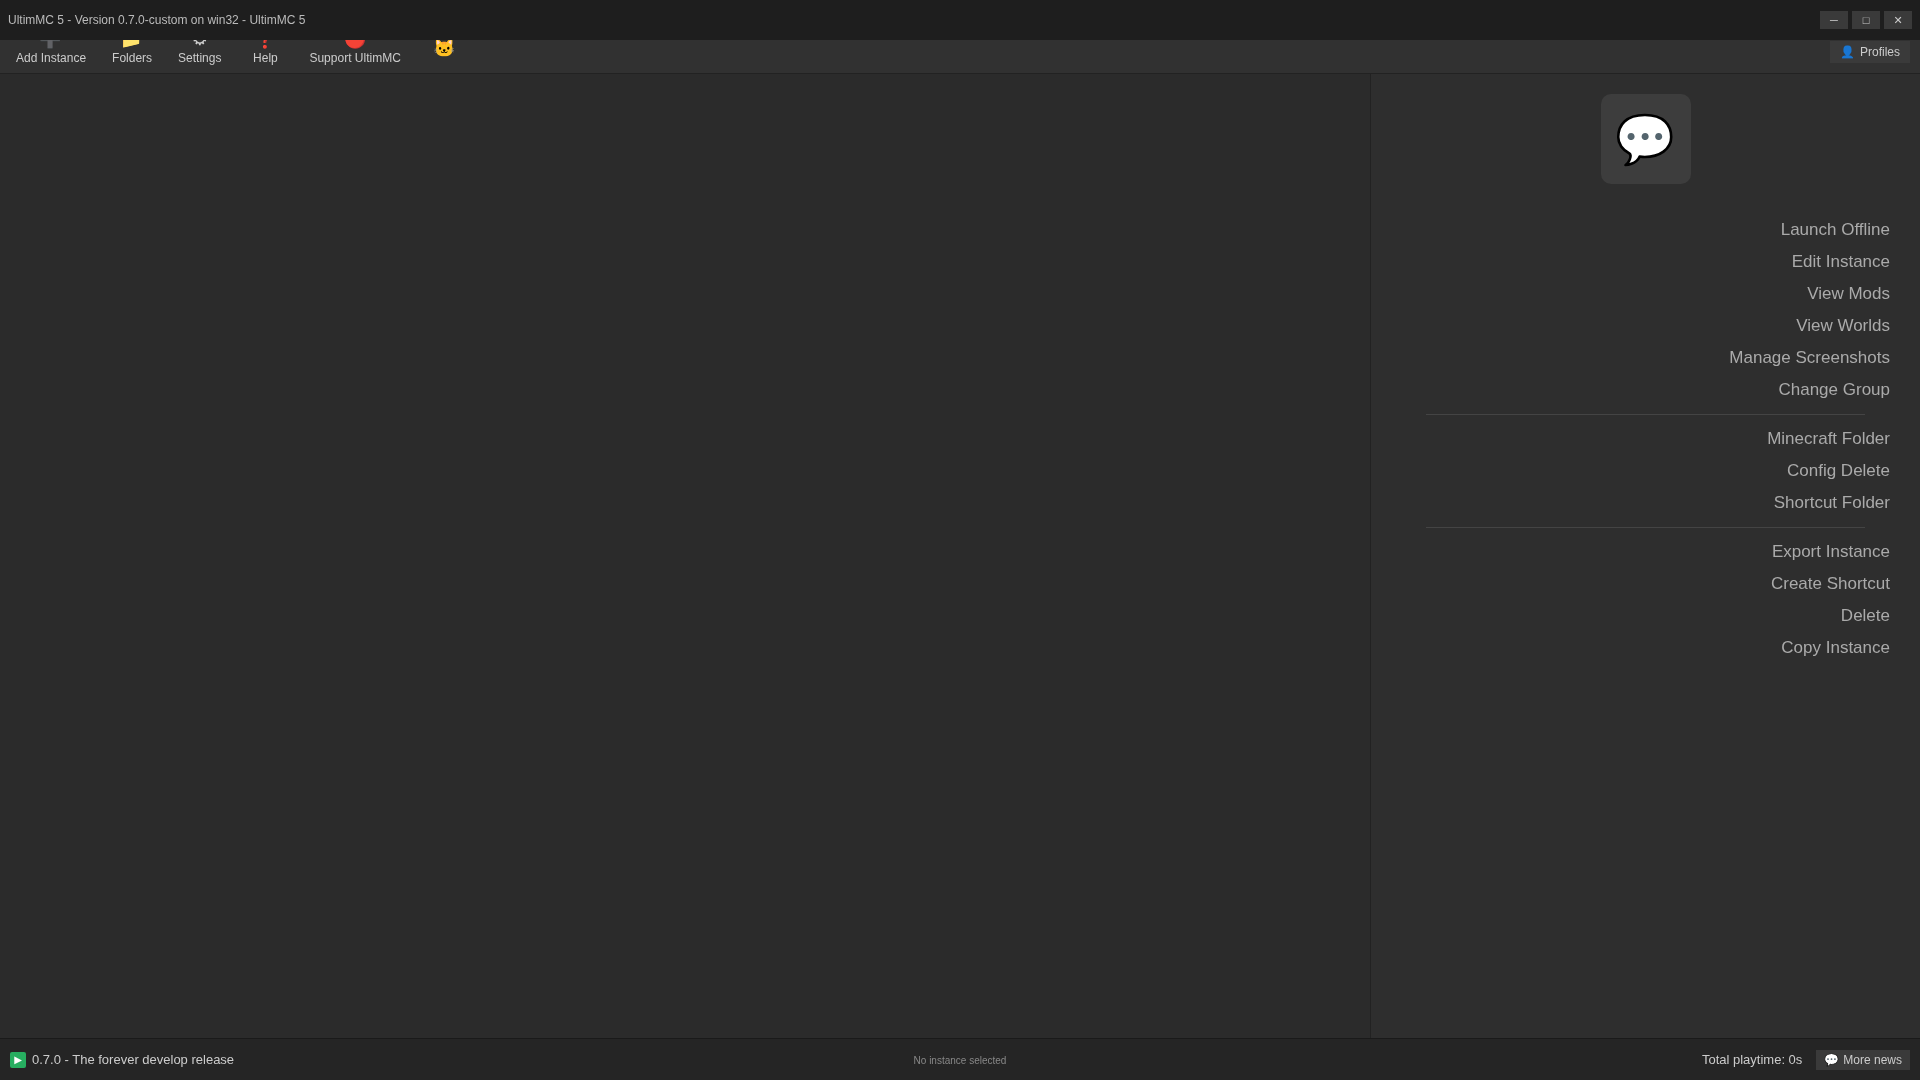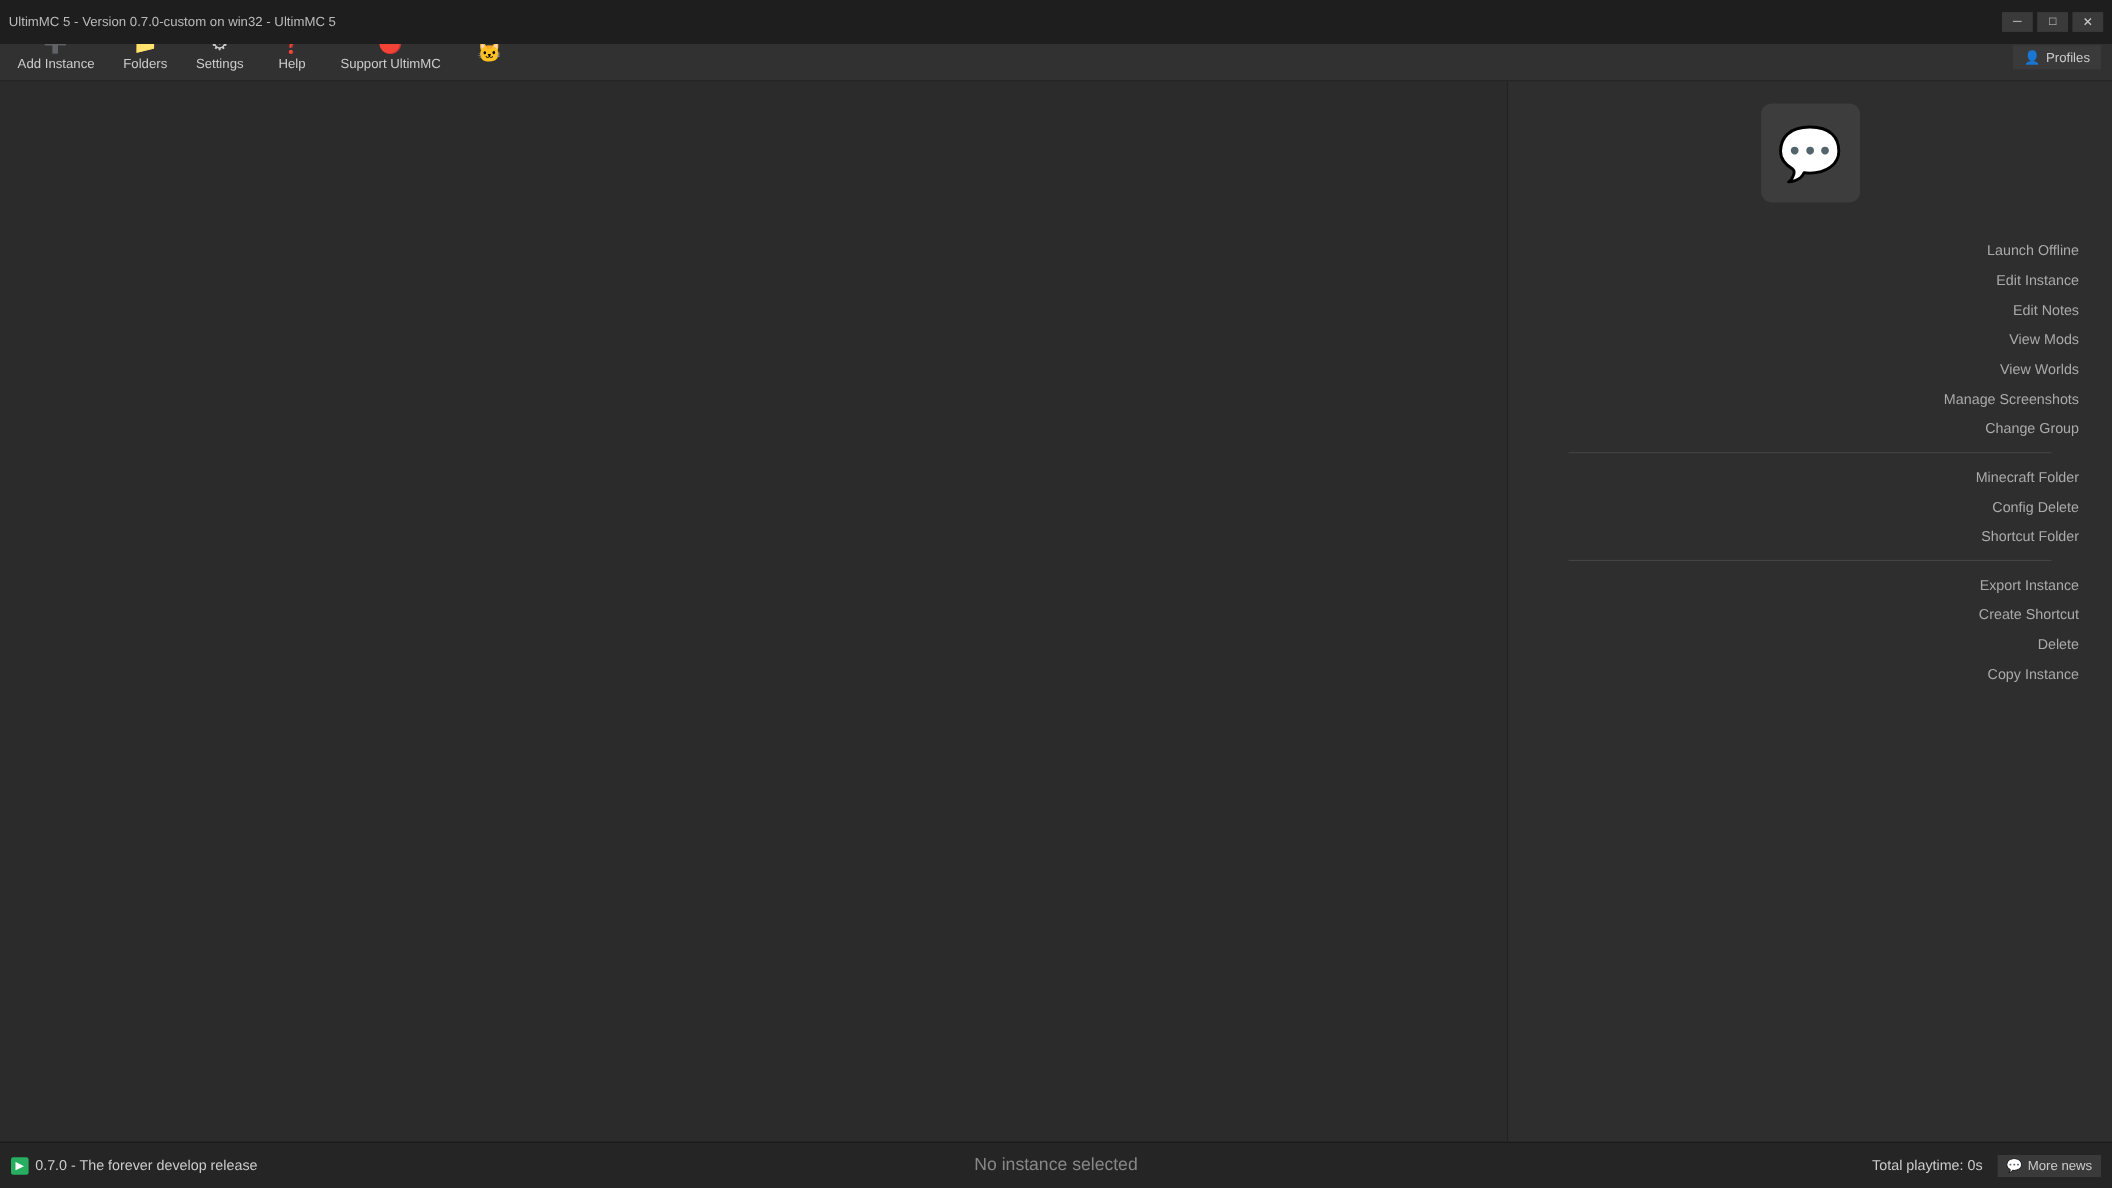--- a/index.html
+++ b/index.html
@@ -129,21 +129,21 @@
     
     #context-menu {
       width: 100%;
       display: flex;
       flex-direction: column;
       padding: 10px 0;
       margin-top: 10px;
     }
     .ctx-item {
       padding: 6px 20px;
-      font-size: 13px;
+      font-size: 17px;
       color: #aaa;
       cursor: pointer;
       text-align: left;
       background: transparent;
       border: none;
       width: 100%;
       text-align: right;
       padding-right: 30px;
     }
 
@@ -204,21 +204,21 @@
       border: none;
       color: #ccc;
       font-size: 12px;
       padding: 3px 8px;
       cursor: pointer;
       display: flex;
       align-items: center;
       gap: 4px;
     }
     #no-instance {
-      font-size: 16px;
+      font-size: 10px;
       color: #888;
     }
 
     .separator-line {
       width: 80%;
       height: 1px;
       background: #444;
       margin: 8px auto;
     }
   </style>
@@ -275,21 +275,20 @@
   <div id="news-icon-area">
     <div id="chat-icon">
       <span>💬</span>
     </div>
   </div>
 
   <div id="context-menu">
 
   <button class="ctx-item">Launch Offline</button>
       <button class="ctx-item">Edit Instance</button>
-      <button class="ctx-item">Edit Notes</button>
       <button class="ctx-item">View Mods</button>
       <button class="ctx-item">View Worlds</button>
       <button class="ctx-item">Manage Screenshots</button>
       <button class="ctx-item">Change Group</button>
       <div class="separator-line"></div>
       <button class="ctx-item">Minecraft Folder</button>
       <button class="ctx-item">Config Delete</button>
       <button class="ctx-item">Shortcut Folder</button>
       <div class="separator-line"></div>
       <button class="ctx-item">Export Instance</button>

